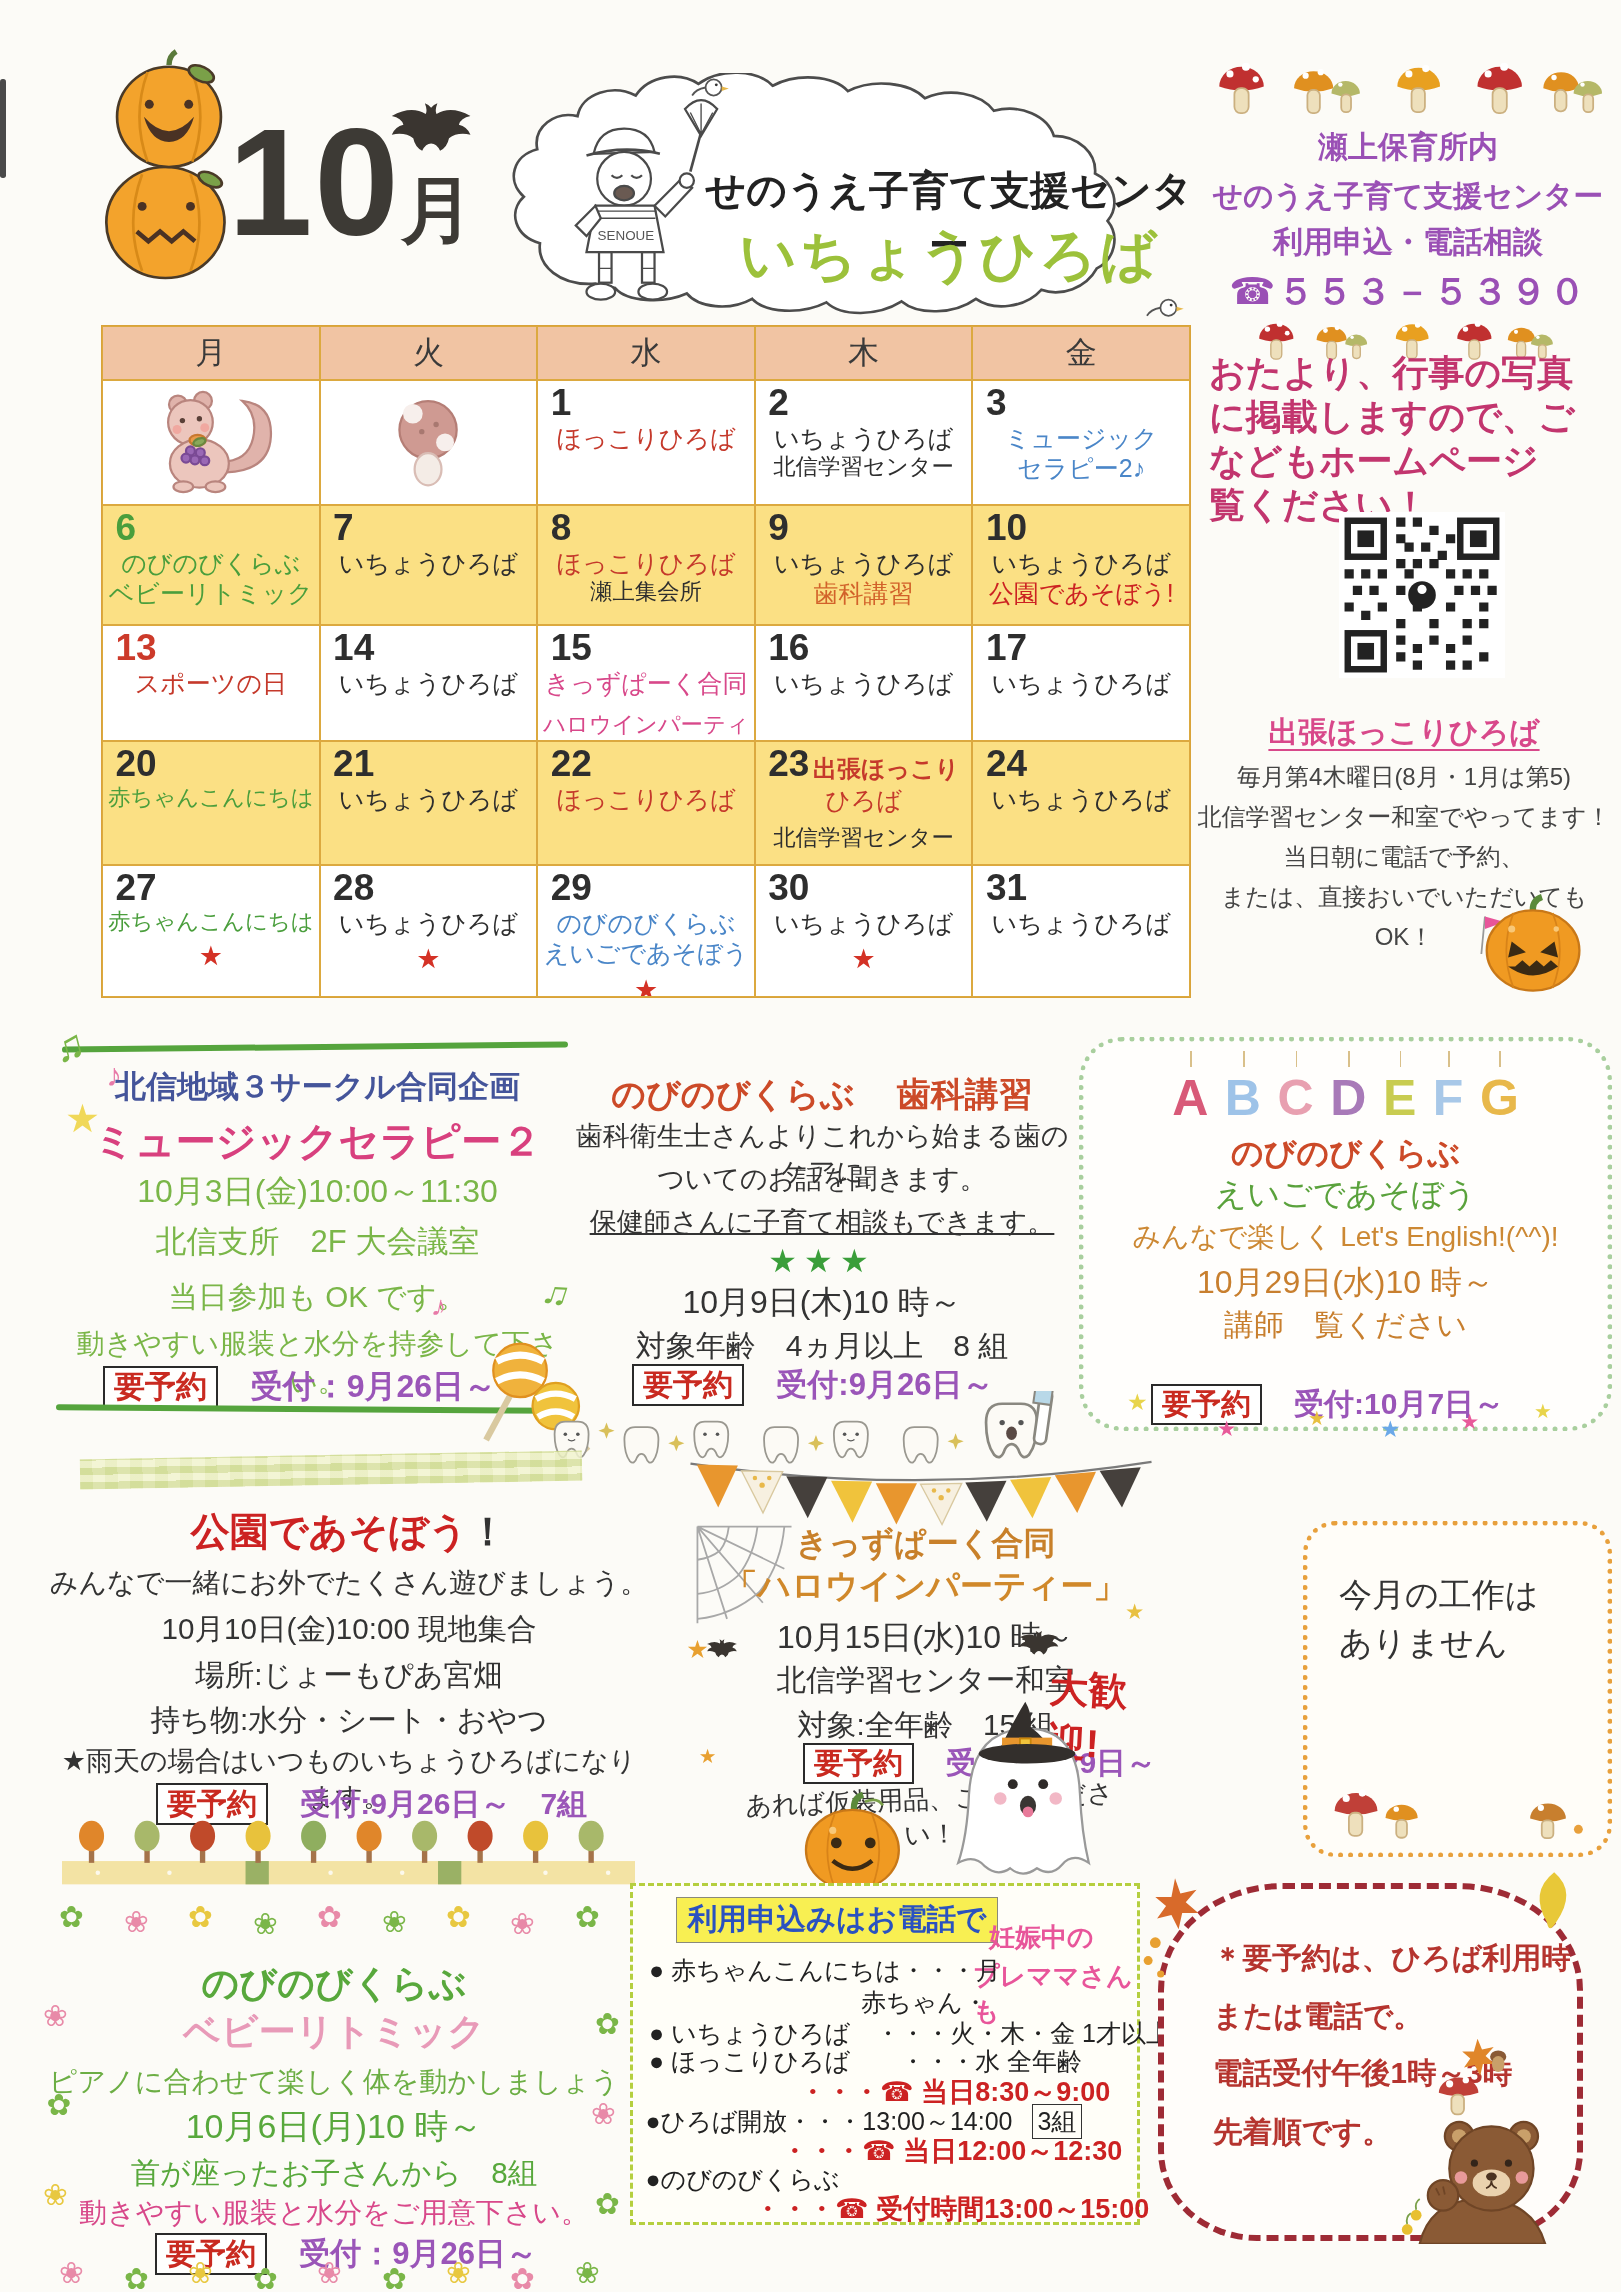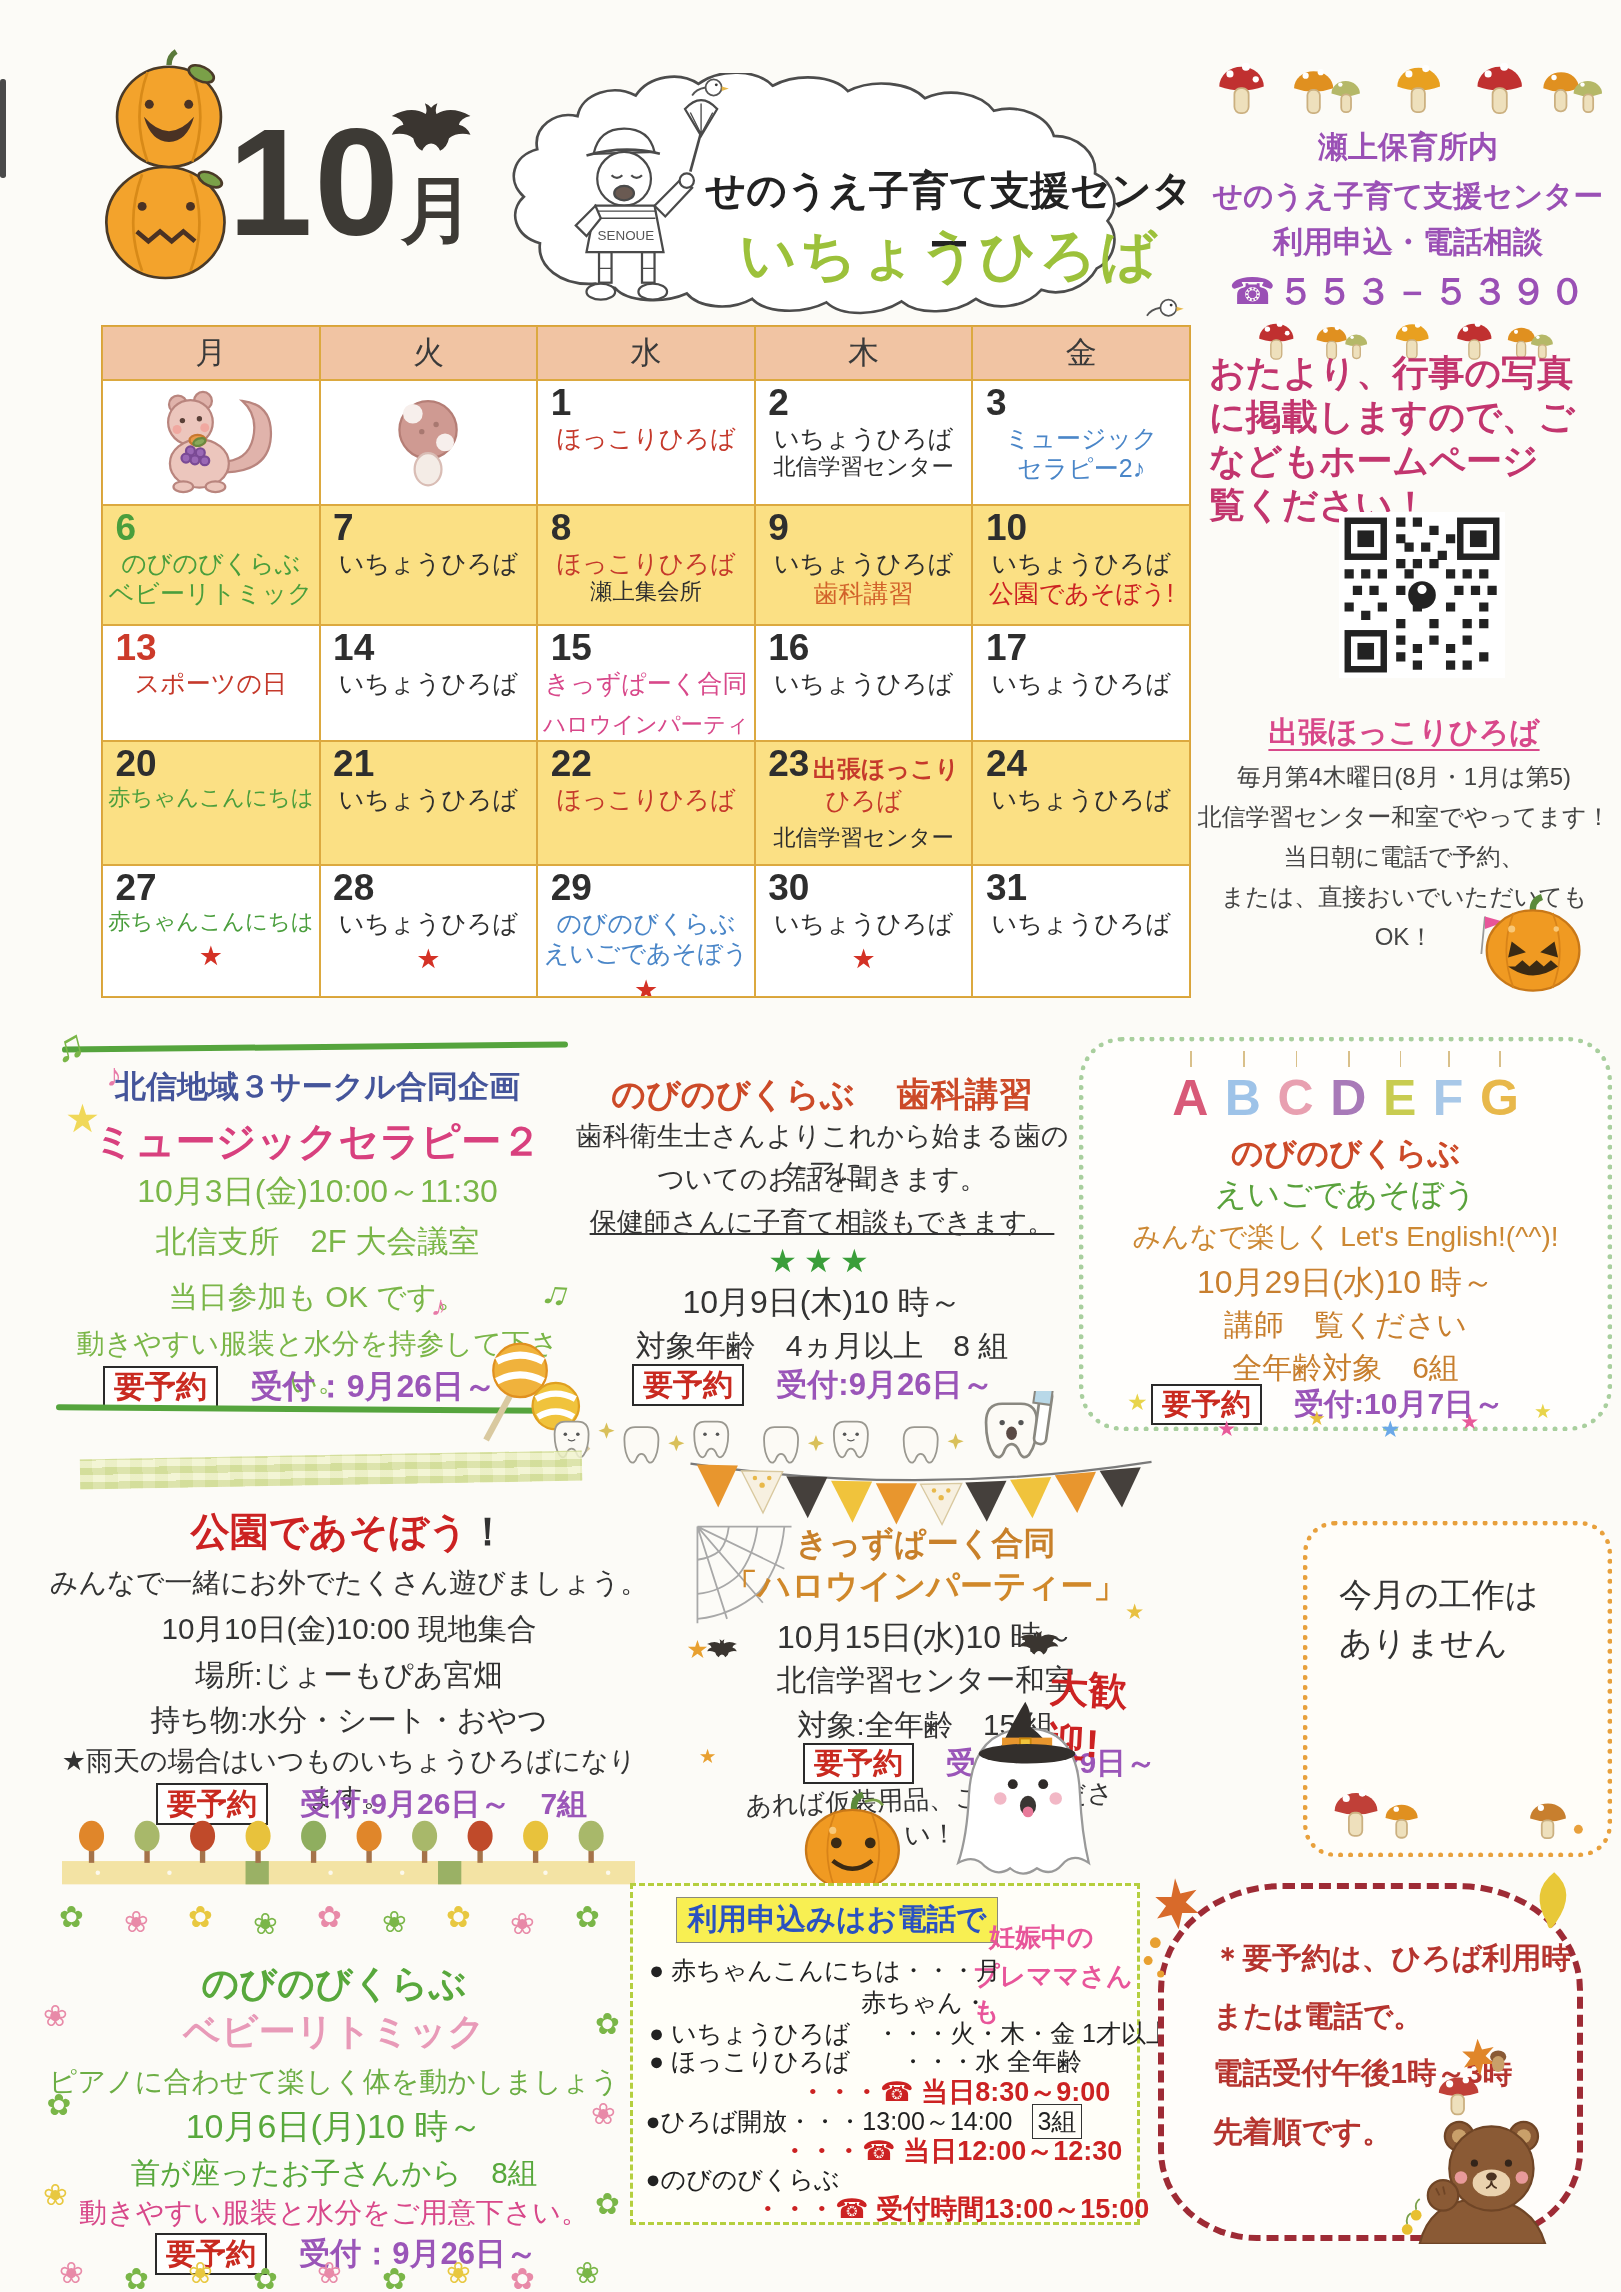--- a/index.html
+++ b/index.html
@@ -488,21 +488,20 @@
       <span class="letter" style="color:#a87ab8">D</span>
       <span class="letter" style="color:#c8cc50">E</span>
       <span class="letter" style="color:#a8c8e8">F</span>
       <span class="letter" style="color:#e8b84a">G</span>
     </div>
     <div class="abs ctr b" style="left:0;top:90px;width:100%;font-size:32px;color:#cc4a28;">のびのびくらぶ</div>
     <div class="abs 	ctr" style="left:0;top:131px;width:100%;font-size:32px;color:#5aa23c;text-align:center;">えいごであそぼう</div>
     <div class="abs ctr" style="left:0;top:176px;width:100%;font-size:28px;color:#cc8833;">みんなで楽しく Let's English!(^^)!</div>
     <div class="abs ctr" style="left:0;top:219px;width:100%;font-size:32px;color:#c87f2e;">10月29日(水)10 時～</div>
     <div class="abs ctr" style="left:0;top:263px;width:100%;font-size:30px;color:#c87f2e;">講師　覧ください</div>
-    <div class="abs ctr" style="left:0;top:306px;width:100%;font-size:30px;color:#c87f2e;">全年齢対象　6組</div>
     <div class="abs" style="left:67px;top:342px;font-size:29.6px;white-space:nowrap;">
       <span class="yy">要予約</span>
       <span class="uke" style="font-size:30px;">受付:10月7日～</span>
     </div>
     <span class="abs" style="left:43px;top:347px;font-size:23px;color:#e8d44a;">★</span>
     <span class="abs" style="left:133px;top:374px;font-size:21.5px;color:#e85a9a;">★</span>
     <span class="abs" style="left:224px;top:365px;font-size:19.7px;color:#e8c040;">★</span>
     <span class="abs" style="left:296px;top:374px;font-size:23px;color:#6aa8e8;">★</span>
     <span class="abs" style="left:376px;top:367px;font-size:21.5px;color:#e85a9a;">★</span>
     <span class="abs" style="left:450px;top:358px;font-size:19.7px;color:#e8d44a;">★</span>

